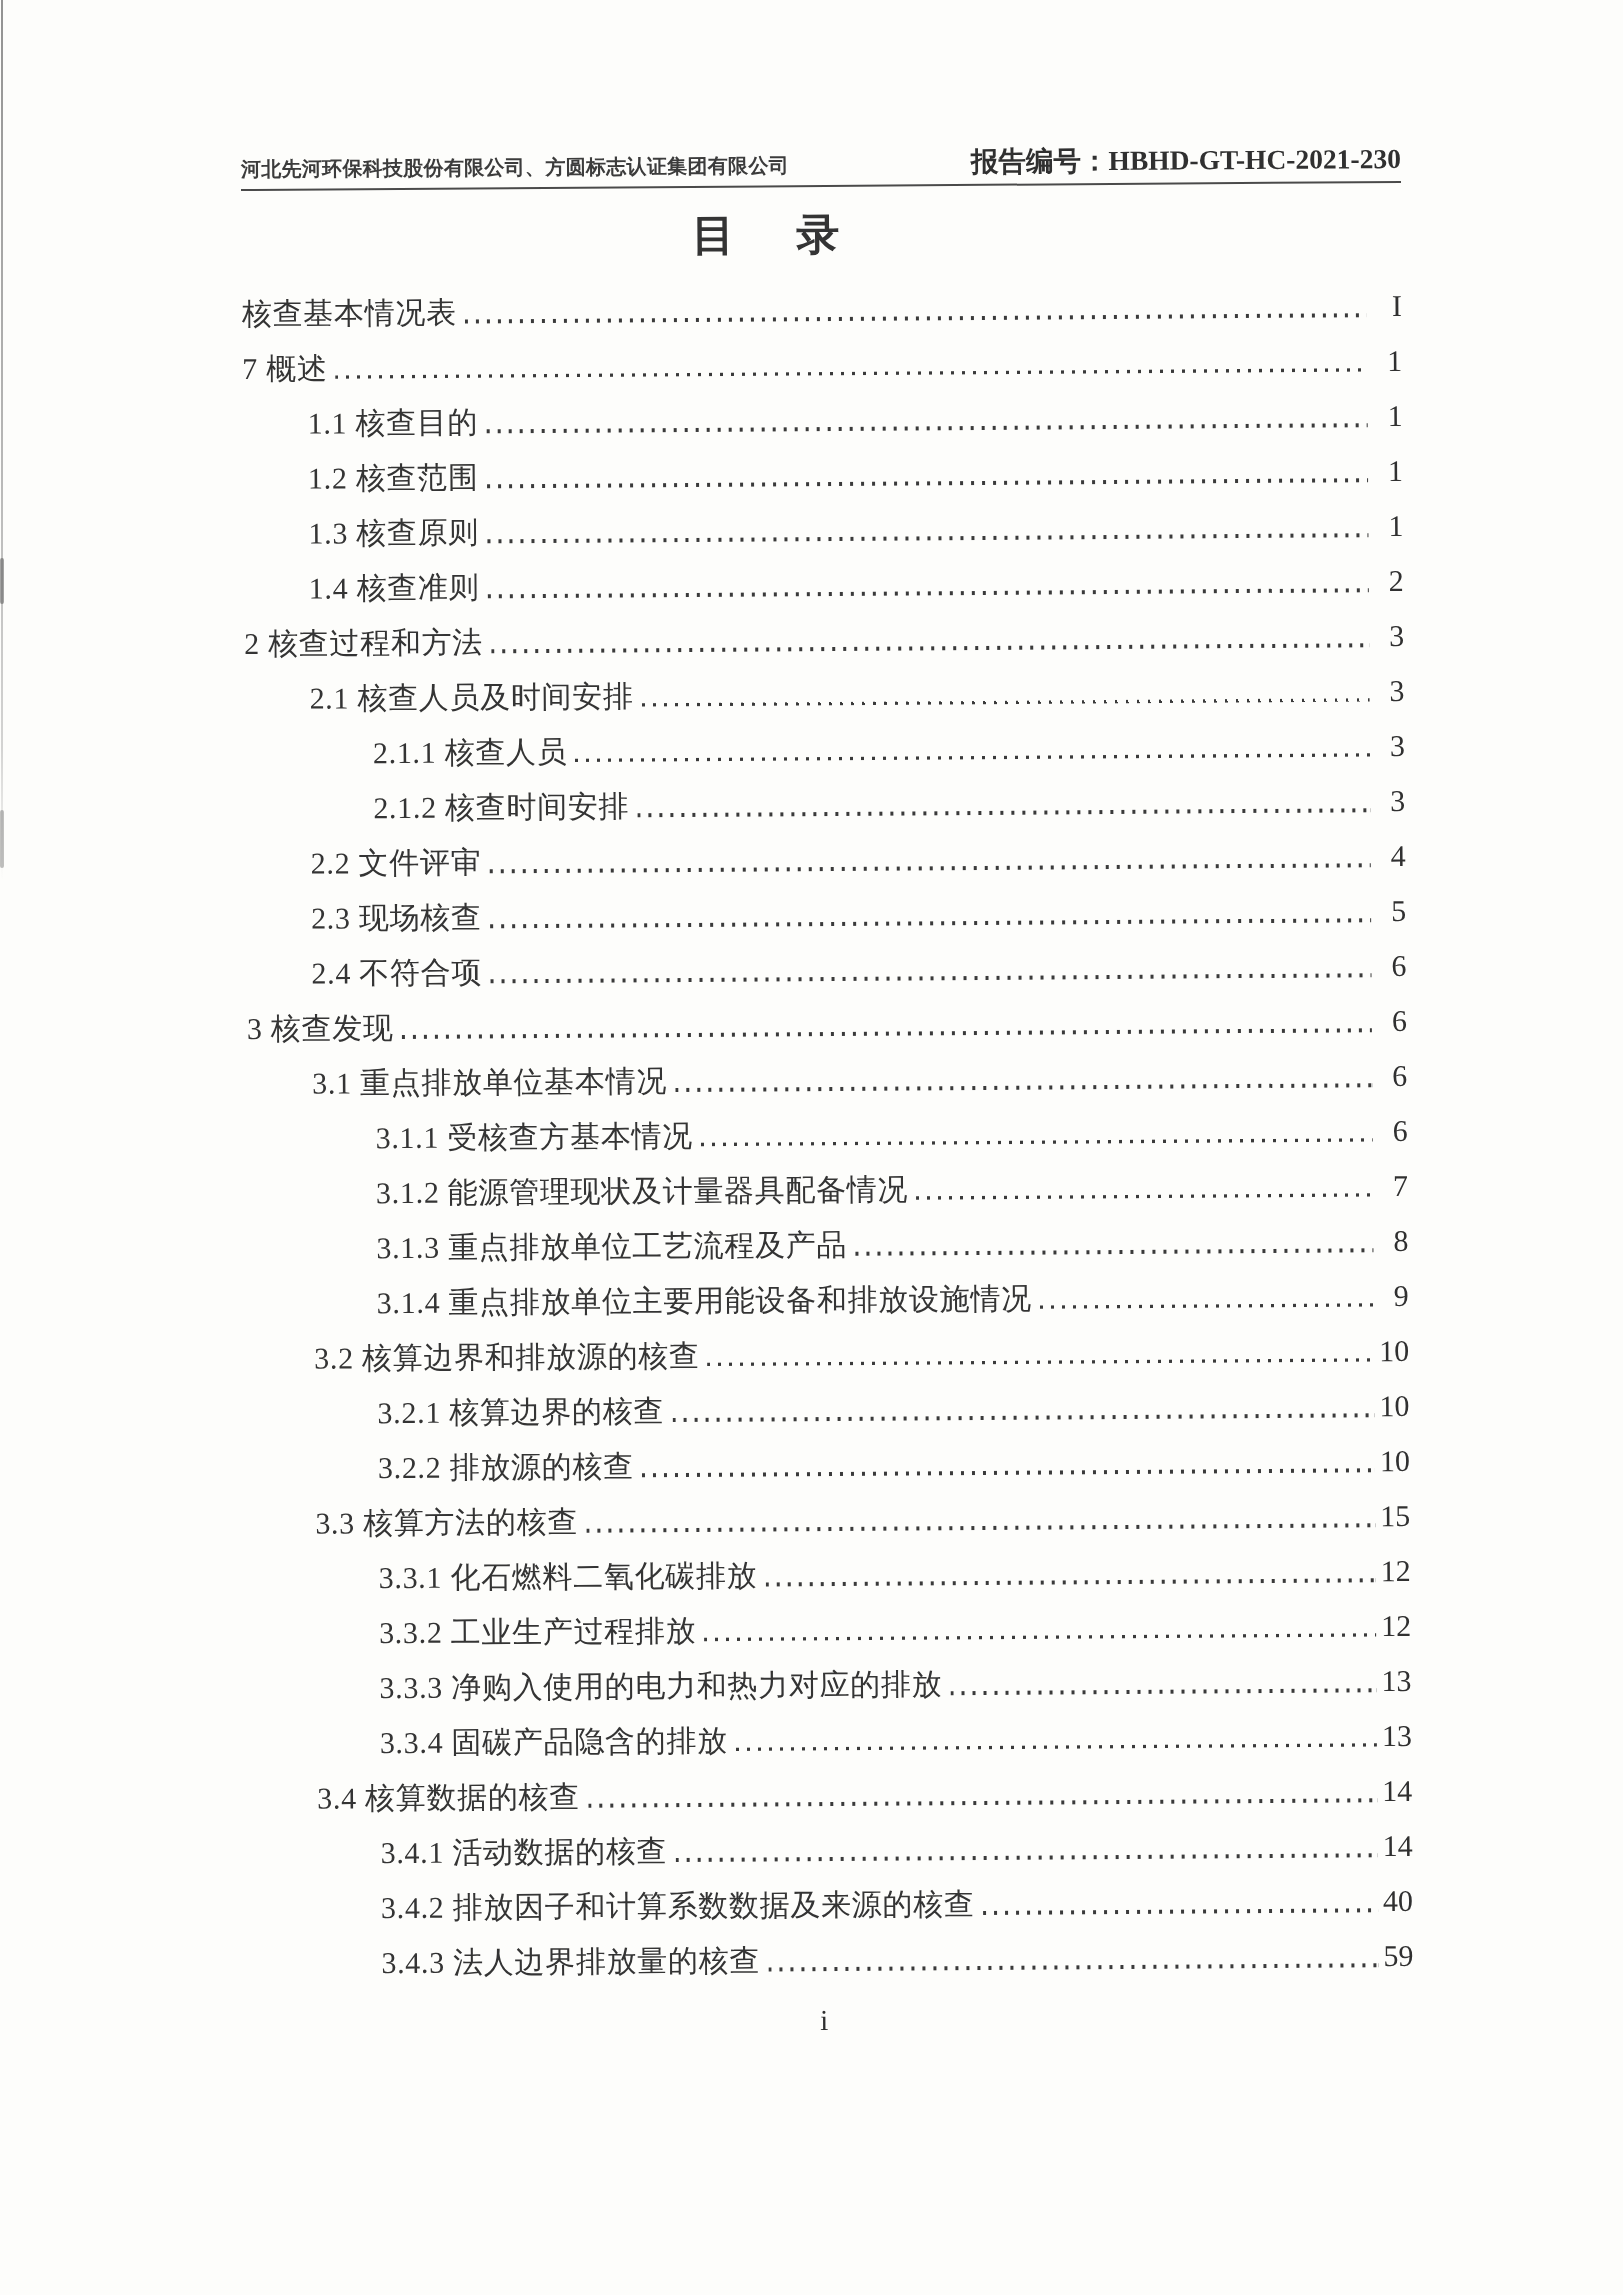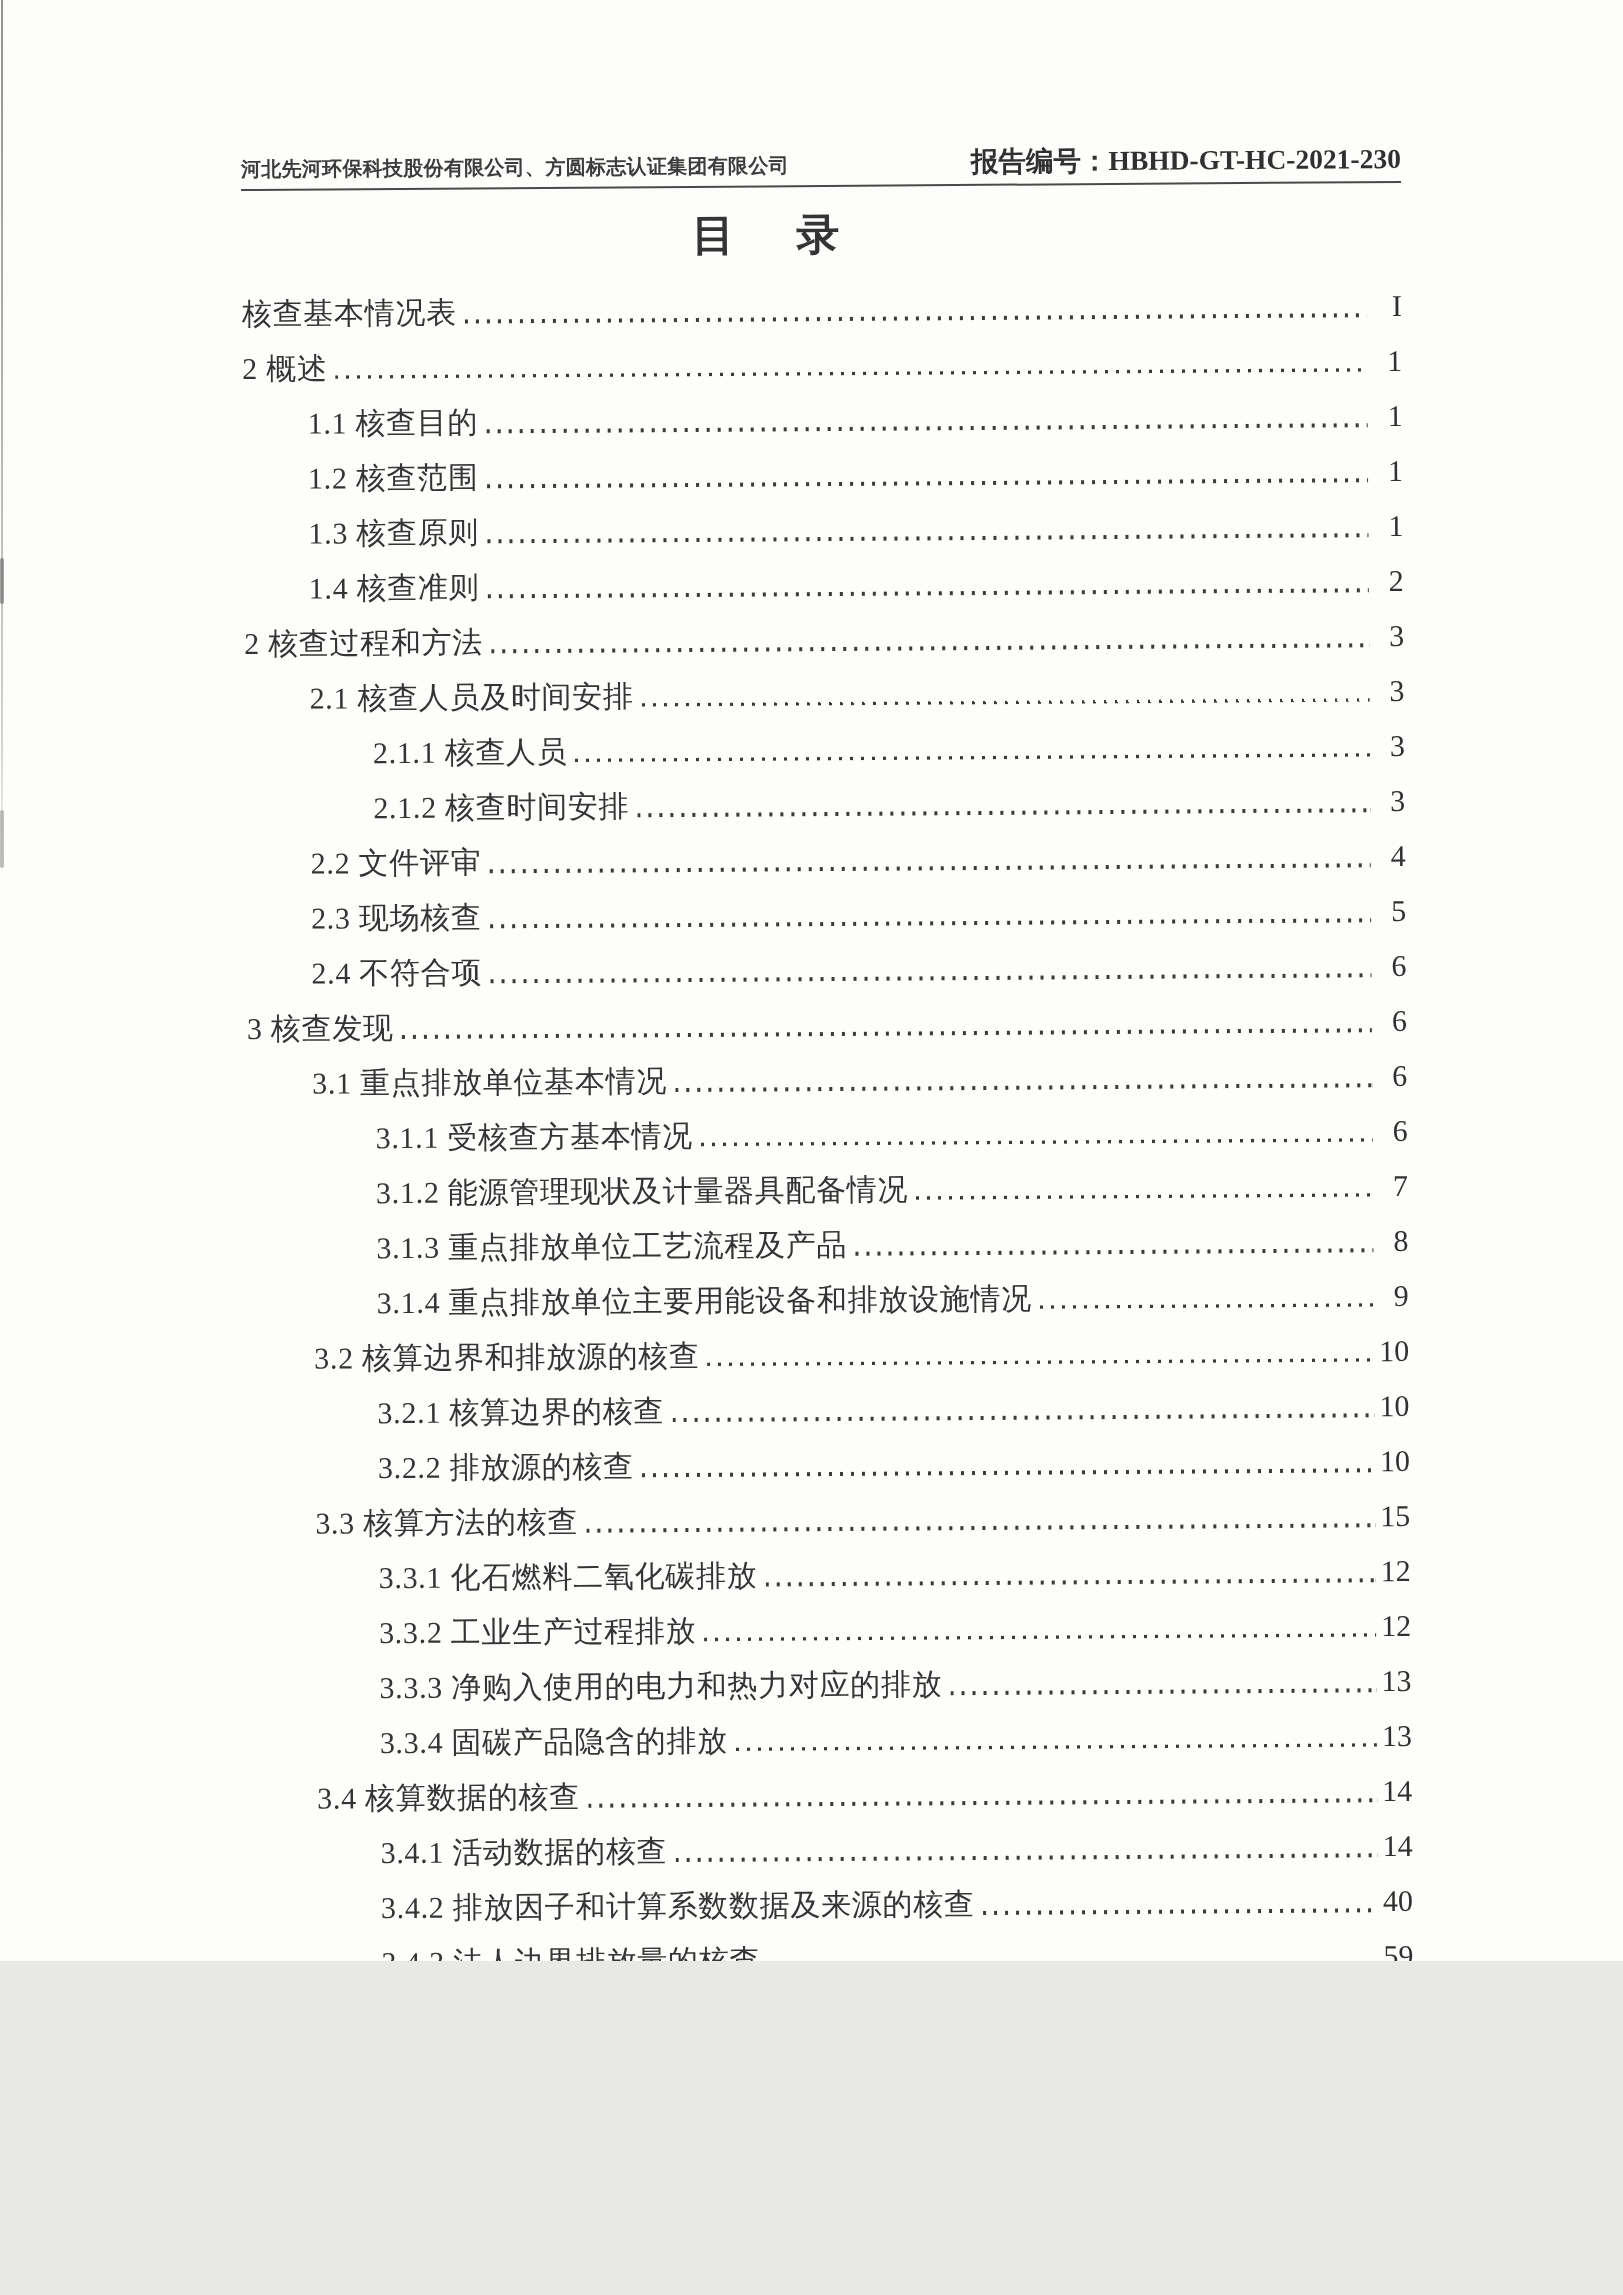--- a/index.html
+++ b/index.html
@@ -1,18 +1,18 @@
 <!DOCTYPE html>
 <html style="font-size:10.5px"><head>
 <meta charset="utf-8">
 <style>
   html,body{margin:0;padding:0;background:#e8e8e6;}
   .page{
     position:relative;
-    width:1623px;height:1961px;
+    width:1623px;height:2295px;
     margin:0 auto;
     background:#fdfdfb;
     overflow:hidden;
     font-family:"Liberation Serif","DejaVu Serif",serif;
     color:#333;
   }
   
   .sheet{
     position:absolute;inset:0;
     transform:rotate(-0.4deg);
@@ -98,21 +98,21 @@
 
     <h1 class="doc-title">目　录</h1>
 
     <div class="toc" id="toc">
         <div class="toc-row lvl0">
     <span class="toc-label">核查基本情况表</span>
     <span class="toc-leader"></span>
     <span class="toc-page">I</span>
   </div>
         <div class="toc-row lvl0">
-    <span class="toc-label">2 概述</span>
+    <span class="toc-label">7 概述</span>
     <span class="toc-leader"></span>
     <span class="toc-page">1</span>
   </div>
         <div class="toc-row lvl1">
     <span class="toc-label">1.1 核查目的</span>
     <span class="toc-leader"></span>
     <span class="toc-page">1</span>
   </div>
         <div class="toc-row lvl1">
     <span class="toc-label">1.2 核查范围</span>

